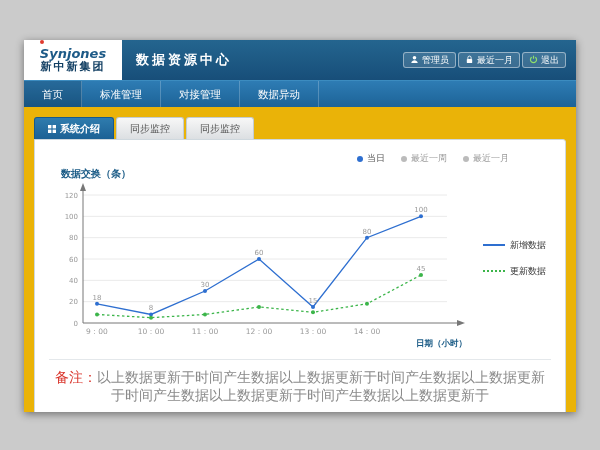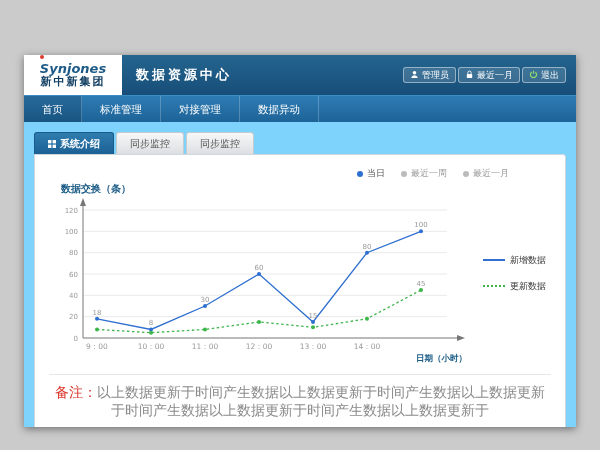--- a/index.html
+++ b/index.html
@@ -3,21 +3,21 @@
 <meta charset="utf-8">
 <style>
   html,body{margin:0;padding:0;}
   body{
     width:600px;height:450px;position:relative;
     background:#cbcbcb;
     font-family:"DejaVu Sans","Liberation Sans",sans-serif;
     overflow:hidden;
   }
   .page{
-    position:absolute;left:24px;top:55px;width:552px;height:372px;
+    position:absolute;left:24px;top:40px;width:552px;height:372px;
     background:#ffffff;box-shadow:0 2px 8px rgba(0,0,0,.45);
     overflow:hidden;
   }
   
   .header{display:flex;height:40px;}
   .logo-box{
     width:98px;background:#fff;display:flex;flex-direction:column;
     align-items:center;justify-content:center;line-height:1.05;position:relative;
   }
   .brand{font-size:13px;font-weight:bold;color:#1d5a87;font-style:italic;position:relative;}
@@ -41,21 +41,21 @@
     border-top:1px solid #3c8cc0;display:flex;align-items:stretch;
   }
   .nav-item{
     color:#fff;font-size:10.5px;line-height:27px;padding:0 18px;cursor:pointer;
     border-right:1px solid rgba(255,255,255,.22);
   }
   .nav-item.active{background:rgba(0,0,0,.14);}
   
   .content{
     position:absolute;left:0;right:0;top:67px;bottom:0;
-    background:#7dd3fc;padding:10px 10px 14px 10px;
+    background:#eab308;padding:10px 10px 14px 10px;
     display:flex;flex-direction:column;box-sizing:border-box;
   }
   .tabs-row{display:flex;gap:2px;align-items:flex-end;height:22px;}
   .tab{
     font-size:10px;padding:0 13px;line-height:21px;cursor:pointer;
     border-radius:3px 3px 0 0;display:flex;align-items:center;gap:4px;
   }
   .tab.active{
     background:linear-gradient(#2f7cae,#1c6195);color:#fff;font-weight:bold;
     border:1px solid #175a8c;border-bottom:none;

